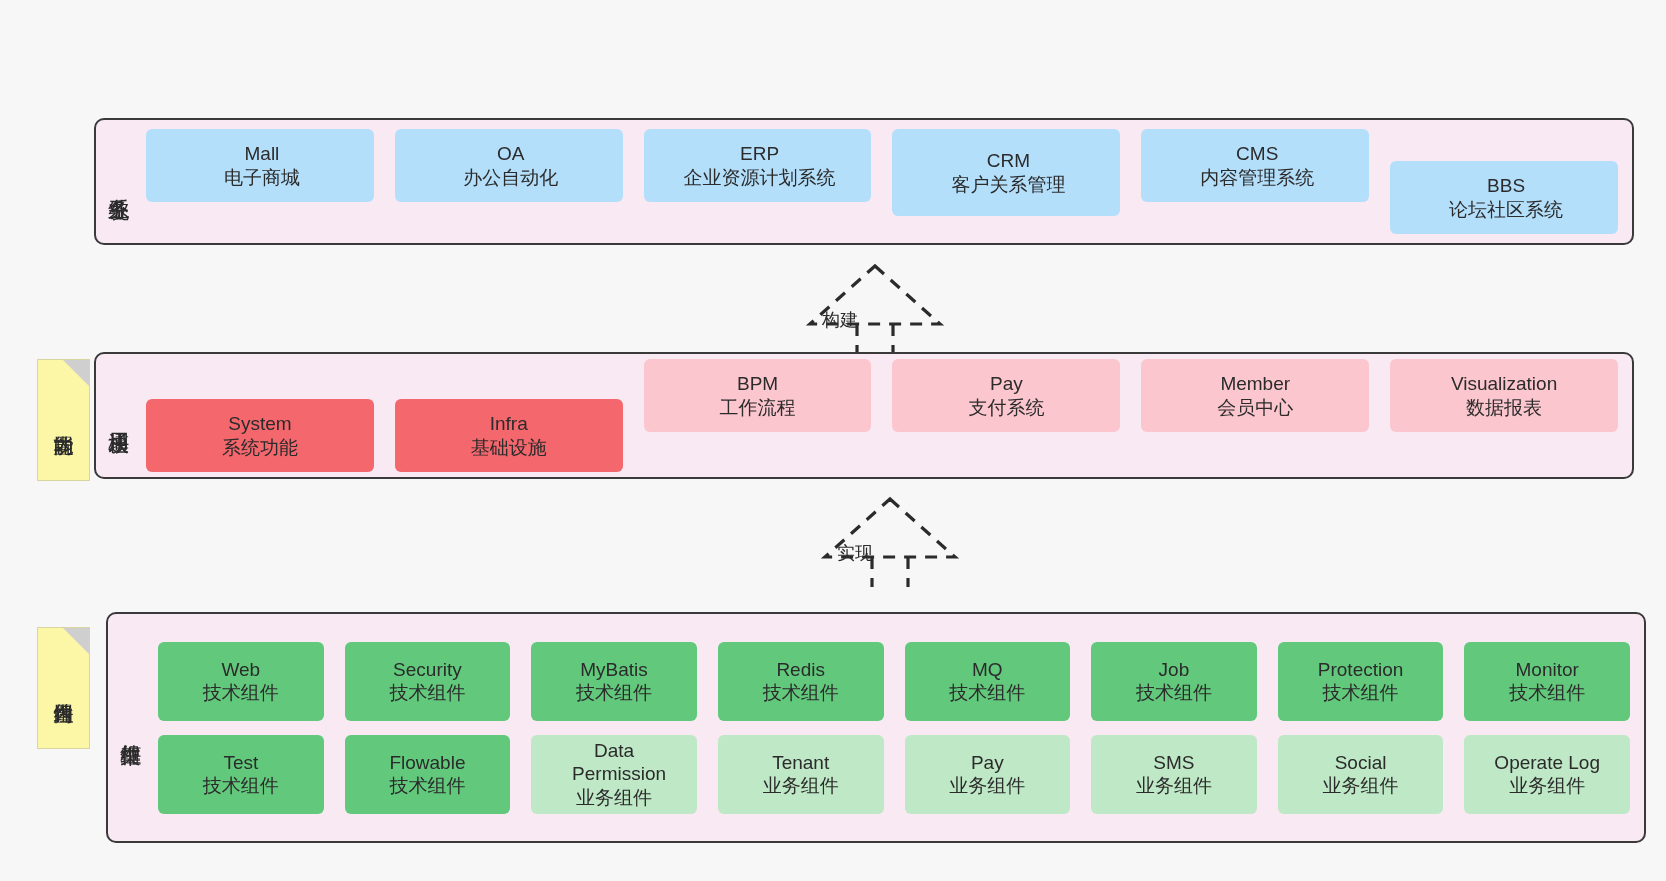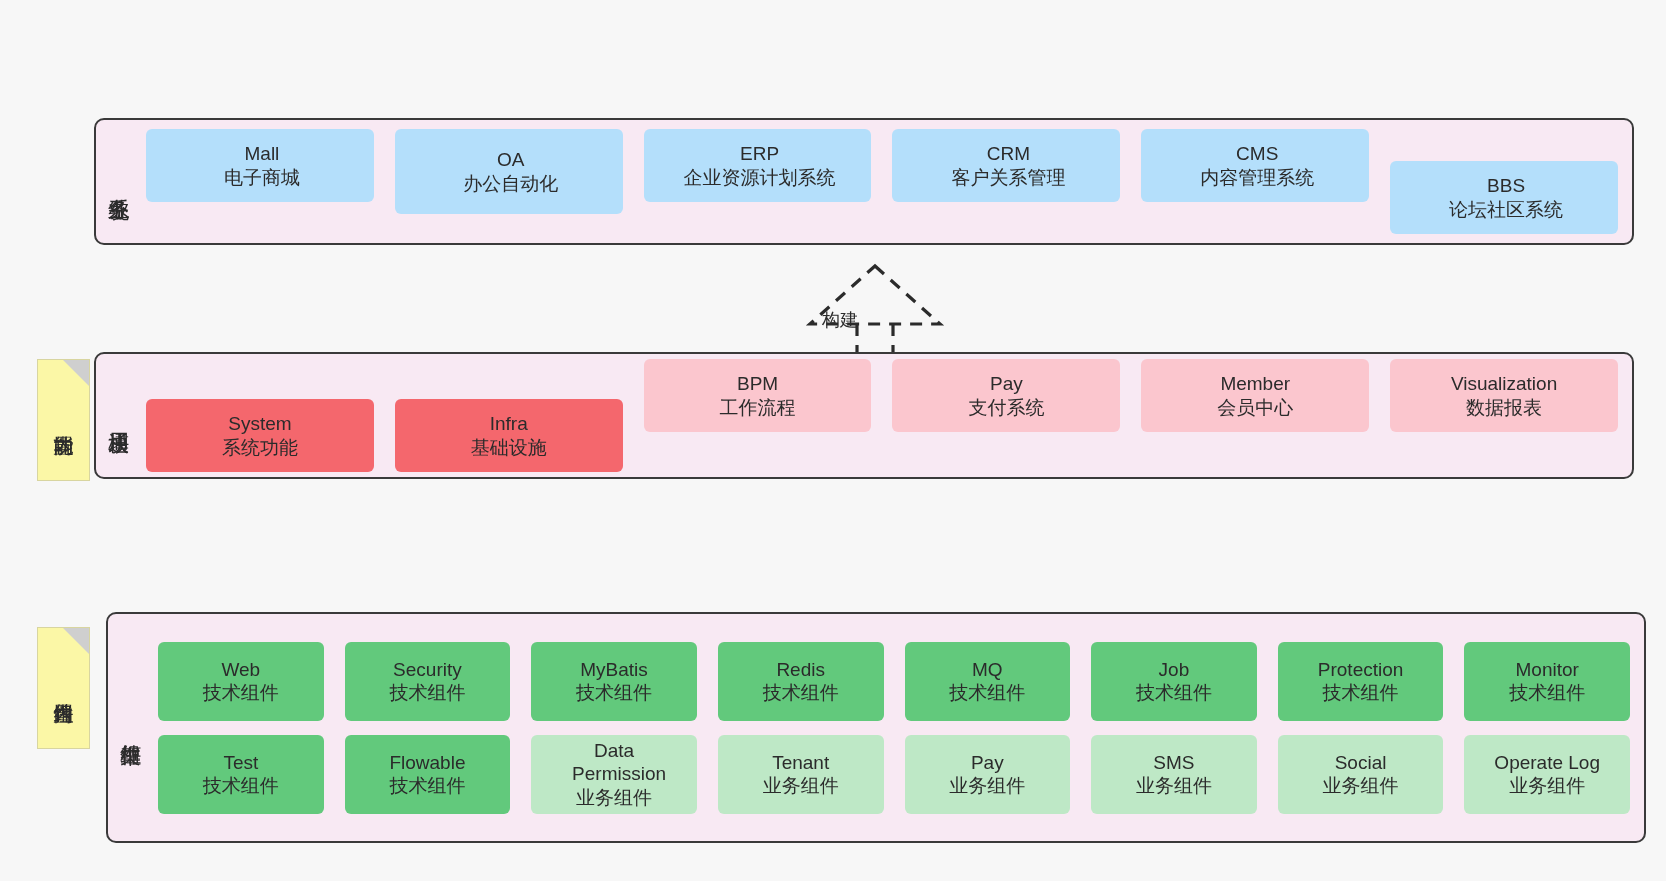--- a/index.html
+++ b/index.html
@@ -130,29 +130,29 @@
 <div id="canvas">
 
   <div class="layer" id="layer-business-system" style="left:94px; top:118px; width:1540px; height:127px;">
     <div class="layer-title">业务系统</div>
     <div class="layer-body">
       <div class="row">
         <div class="card blue" style="height:73px;">
           <div class="t1">Mall</div>
           <div class="t2">电子商城</div>
         </div>
-        <div class="card blue" style="height:85px;">
+        <div class="card blue" style="height:73px;">
           <div class="t1">OA</div>
           <div class="t2">办公自动化</div>
         </div>
         <div class="card blue" style="height:73px;">
           <div class="t1">ERP</div>
           <div class="t2">企业资源计划系统</div>
         </div>
-        <div class="card blue" style="height:73px;">
+        <div class="card blue" style="height:87px;">
           <div class="t1">CRM</div>
           <div class="t2">客户关系管理</div>
         </div>
         <div class="card blue" style="height:73px;">
           <div class="t1">CMS</div>
           <div class="t2">内容管理系统</div>
         </div>
         <div class="card blue" style="height:73px;margin-top:32px;">
           <div class="t1">BBS</div>
           <div class="t2">论坛社区系统</div>
@@ -202,20 +202,28 @@
           <div class="t2">会员中心</div>
         </div>
         <div class="card pink" style="height:73px;">
           <div class="t1">Visualization</div>
           <div class="t2">数据报表</div>
         </div>
       </div>
     </div>
   </div>
 
+  <div class="arrow" style="left:810px; top:495px; width:160px; height:92px;">
+    <svg width="160" height="92" viewBox="0 0 160 92" fill="none">
+      <path d="M 80 4 L 145 62 L 15 62 Z" stroke="#2b2b2b" stroke-width="3.2" fill="#f7f7f7" stroke-dasharray="12 9" stroke-linejoin="miter"></path>
+      <path d="M 62 62 L 62 92" stroke="#2b2b2b" stroke-width="3.2" stroke-dasharray="12 9"></path>
+      <path d="M 98 62 L 98 92" stroke="#2b2b2b" stroke-width="3.2" stroke-dasharray="12 9"></path>
+    </svg>
+    <div class="alabel" style="left:27px; top:46px;">实现</div>
+  </div>
 
   <div class="note" style="left:37px; top:627px; width:53px; height:122px;">
     <span>内置组件</span>
     <span class="fold"></span>
   </div>
 
   <div class="layer" id="layer-framework-component" style="left:94px; top:612px; width:1540px; height:231px;margin-left:12px;">
     <div class="layer-title">框架组件</div>
     <div class="layer-body">
 

